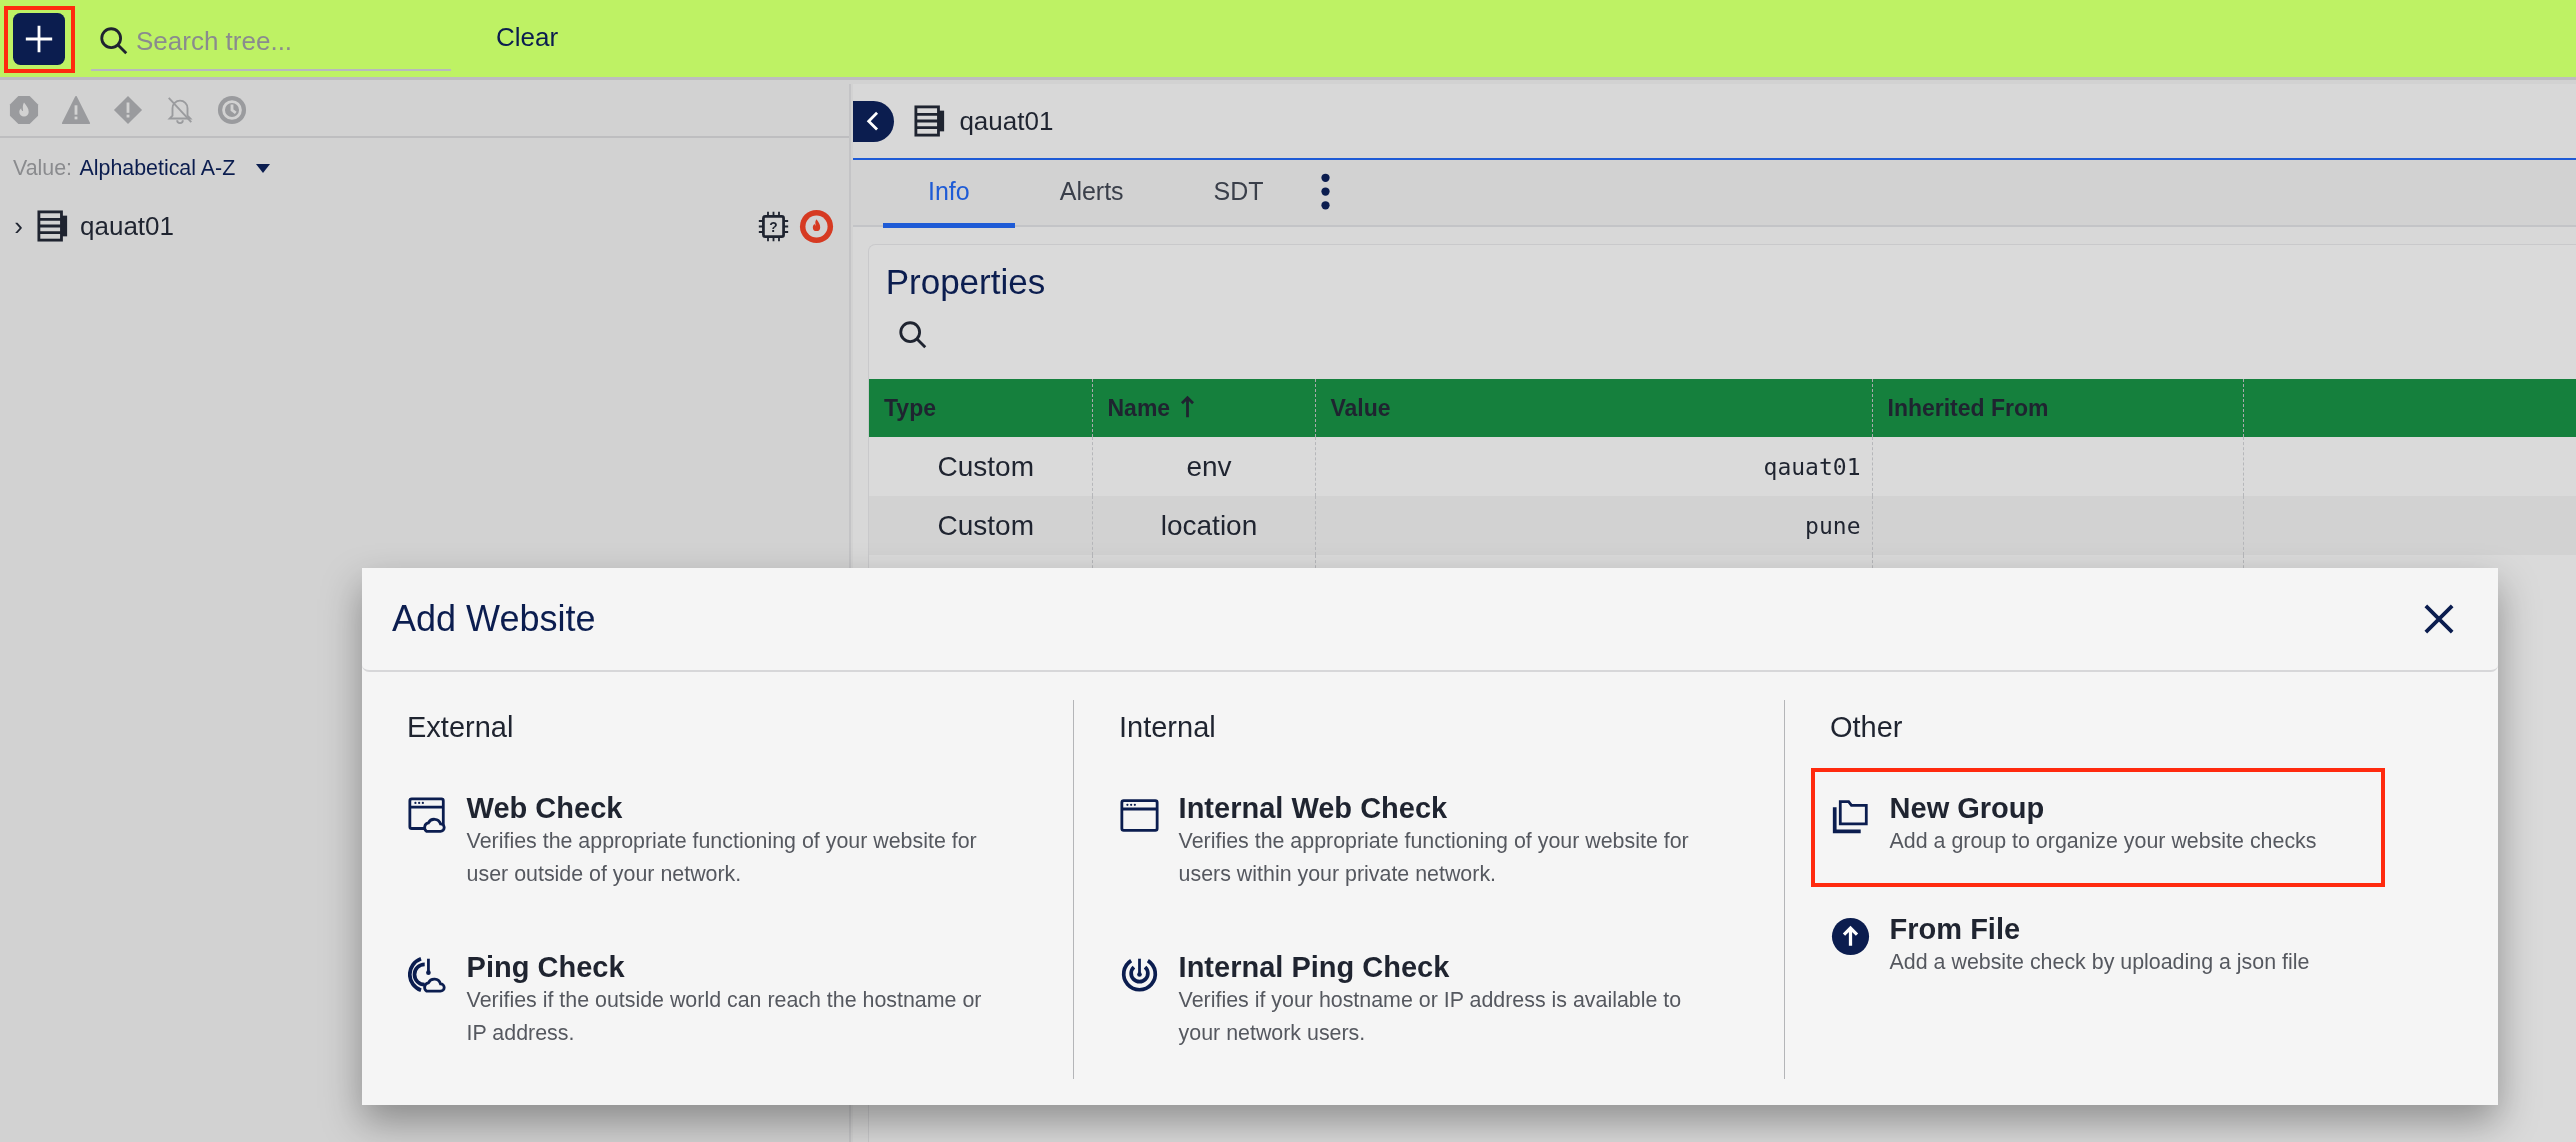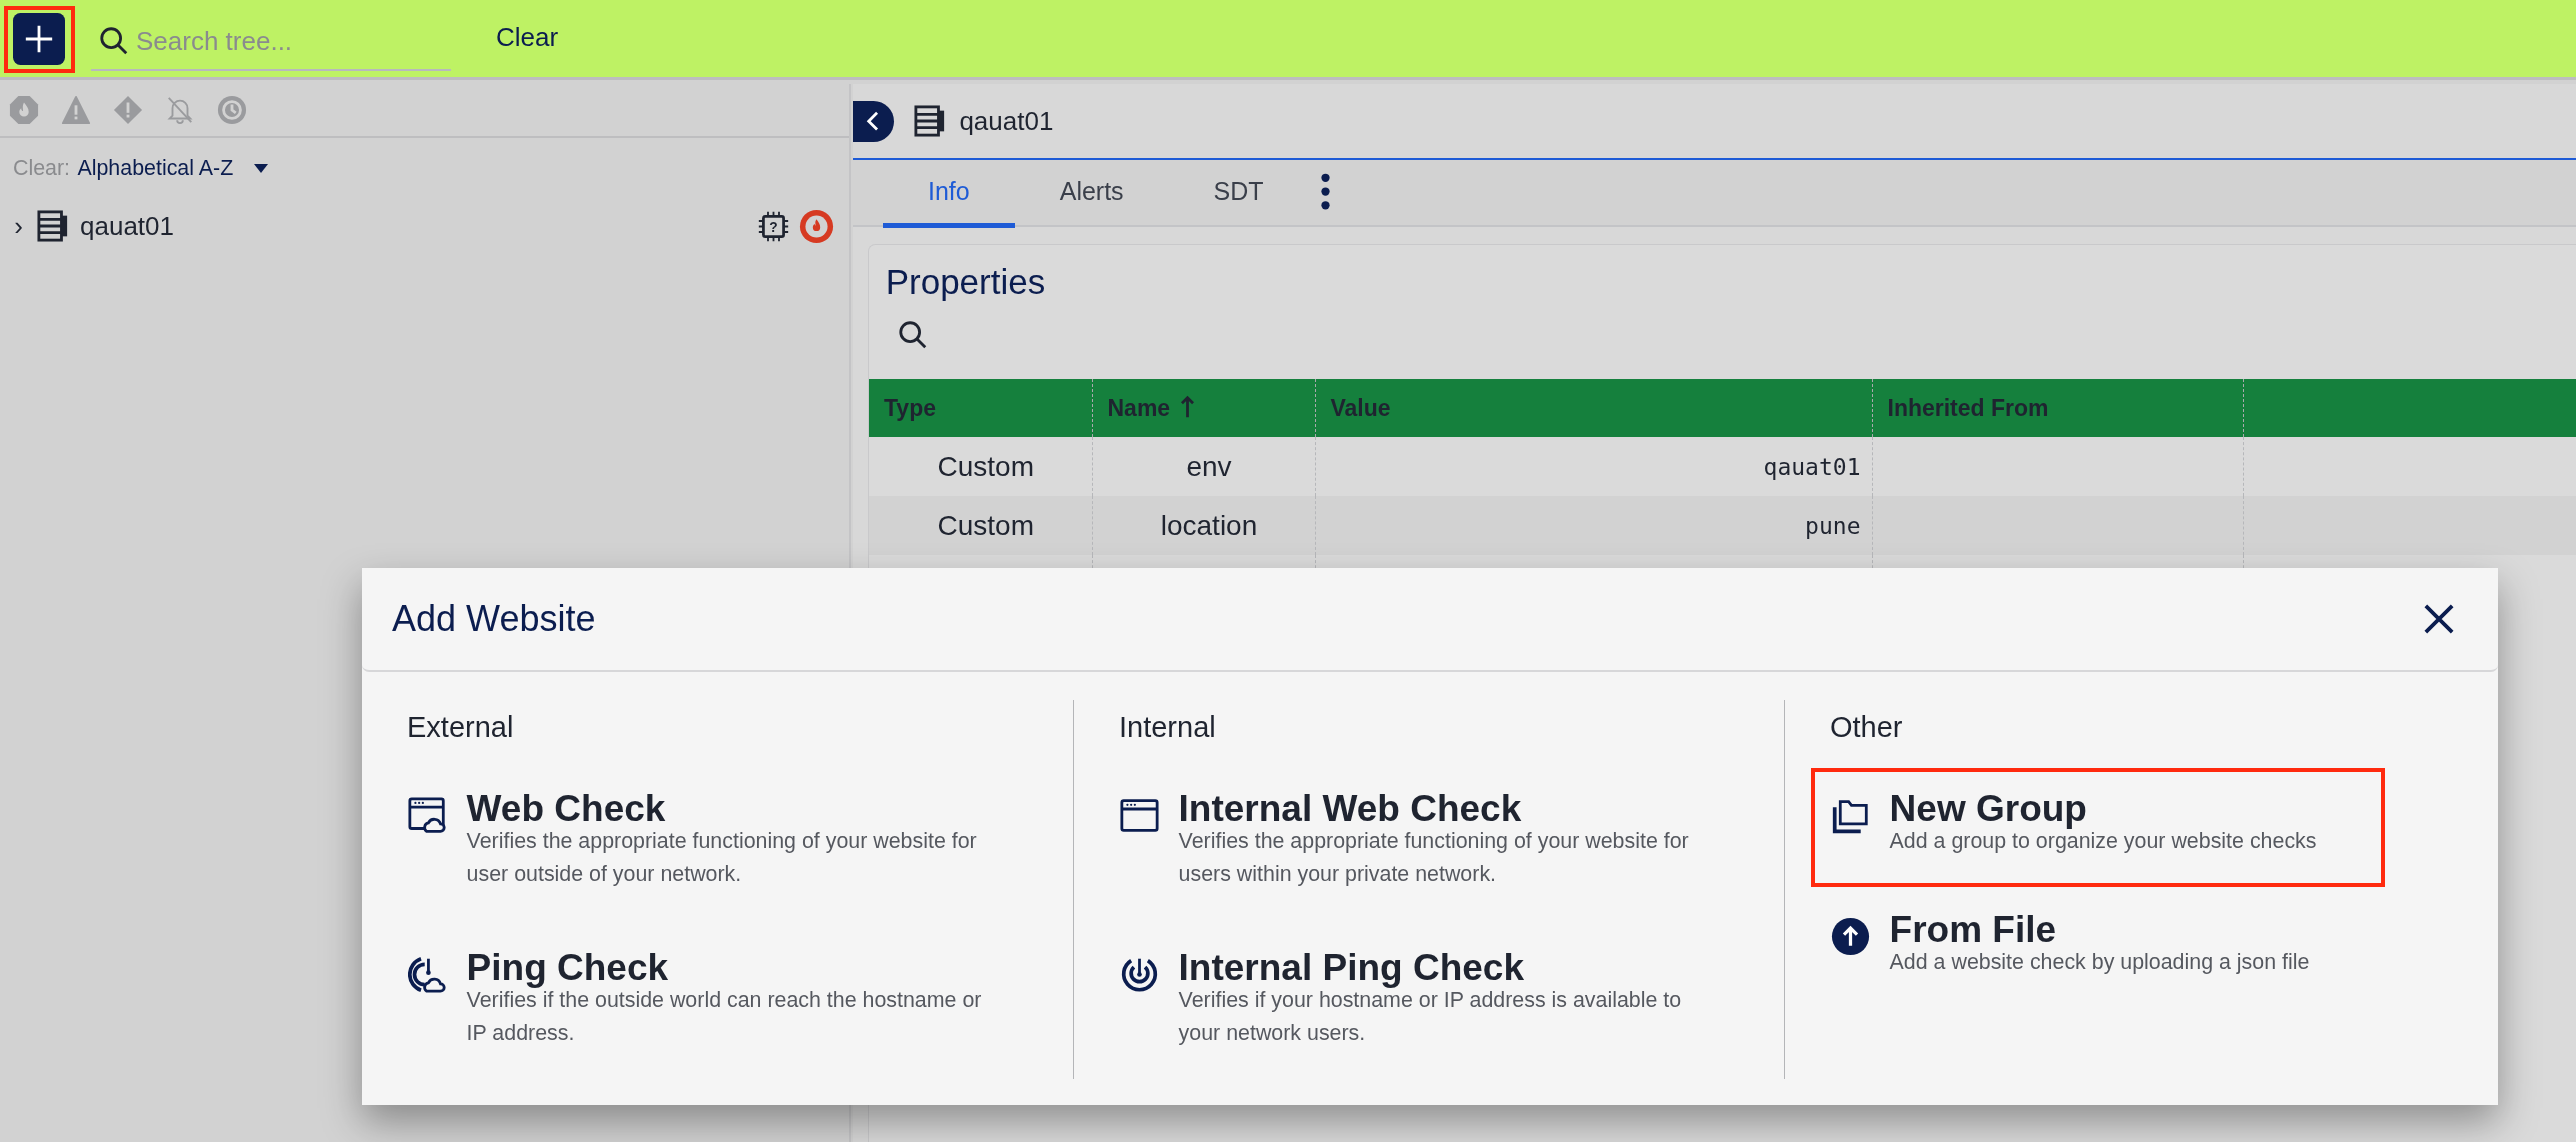--- a/index.html
+++ b/index.html
@@ -56,21 +56,21 @@
   .modal { position: absolute; left: 362px; top: 568px; width: 2136px; height: 537px; background: #f5f5f5; box-shadow: 0 16.7px 37px rgba(0,0,0,0.35); }
   .modal-header { height: 104px; border-bottom: 2.8px solid #d7d7d9; display: flex; align-items: center; justify-content: space-between; padding: 0 39px 0 30px; border-radius: 7px; }
   .modal-title { font-size: 36px; color: #0b1d4f; }
   .modal-close { cursor: pointer; width: 41px; height: 41px; display: flex; align-items: center; justify-content: center; }
   .modal-body { display: flex; padding-top: 28px; }
   .col { width: 711px; height: 379px; padding: 0 45px; position: relative; }
   .col + .col { border-left: 1.9px solid #b4b5b8; }
   .col-head { font-size: 29px; color: #1f2430; margin-top: 11px; margin-bottom: 48px; }
   .option { display: flex; gap: 18.6px; margin-bottom: 61px; cursor: pointer; position: relative; }
   .option .oicon { width: 41px; height: 41px; display: flex; align-items: flex-start; justify-content: center; padding-top: 3.7px; flex-shrink: 0; }
-  .opt-title { font-size: 37px; font-weight: bold; color: #1f2430; line-height: 33px; }
+  .opt-title { font-size: 29px; font-weight: bold; color: #1f2430; line-height: 33px; }
   .opt-desc { font-size: 21.4px; color: #55585f; line-height: 32.5px; max-width: 520px; }
   .highlight { position: absolute; left: -18.6px; top: -24px; width: 574px; height: 119px; border: 4.6px solid #ff2a0e; pointer-events: none; }
 </style>
 </head>
 <body>
 
 <div class="topbar">
   <div class="add-btn-highlight"></div>
   <div class="add-btn">
     <svg width="32" height="32" viewBox="0 0 34 34">
@@ -120,21 +120,21 @@
     <span class="ficon">
       <svg width="30" height="30" viewBox="0 0 32 32">
           <circle cx="16" cy="16" r="15" fill="#9a9b9e"></circle>
           <circle cx="16" cy="16" r="9" fill="none" stroke="#d2d2d2" stroke-width="3"></circle>
           <path d="M16 10v6l4 3" stroke="#d2d2d2" stroke-width="3" fill="none"></path>
         </svg>
     </span>
   </div>
 
   <div class="sort-row">
-    <span class="sort-label">Clear:</span>
+    <span class="sort-label">Value:</span>
     <span class="sort-value">Alphabetical A-Z</span>
     <span class="sort-caret"></span>
   </div>
 
   <div class="tree-row">
     <span class="tree-chevron">›</span>
     <svg width="32" height="32" viewBox="0 0 34 34">
         <rect x="2" y="2" width="24" height="30" fill="none" stroke="#1f2430" stroke-width="3"></rect>
         <path d="M2 10h24M2 17h24M2 24h24" stroke="#1f2430" stroke-width="3"></path>
         <rect x="26" y="6" width="6" height="22" fill="#1f2430"></rect>

